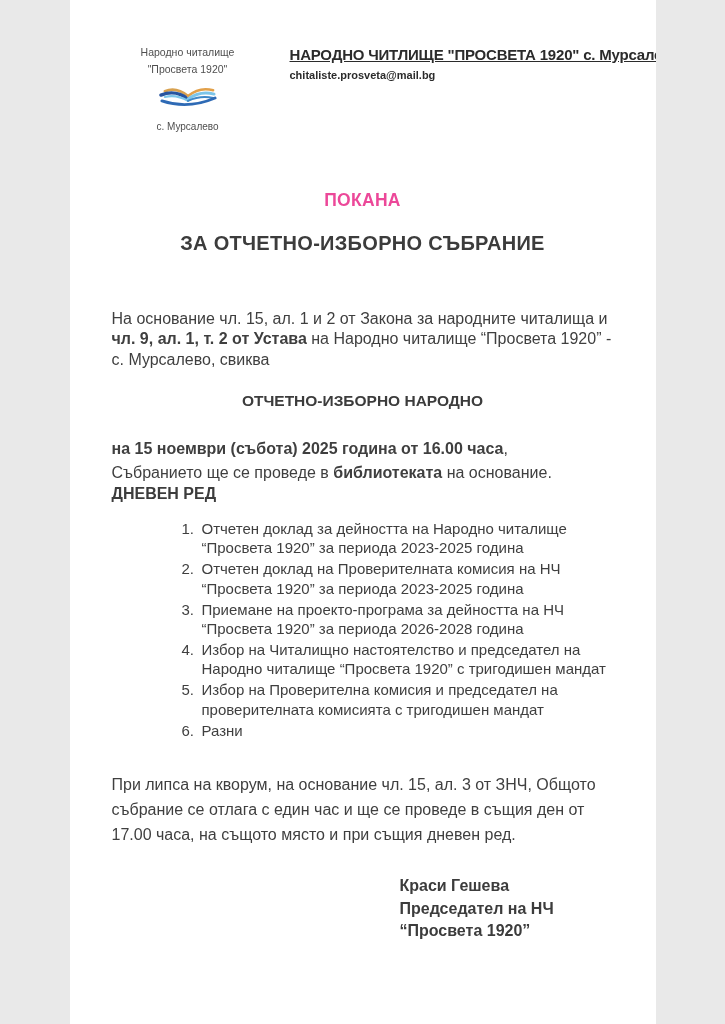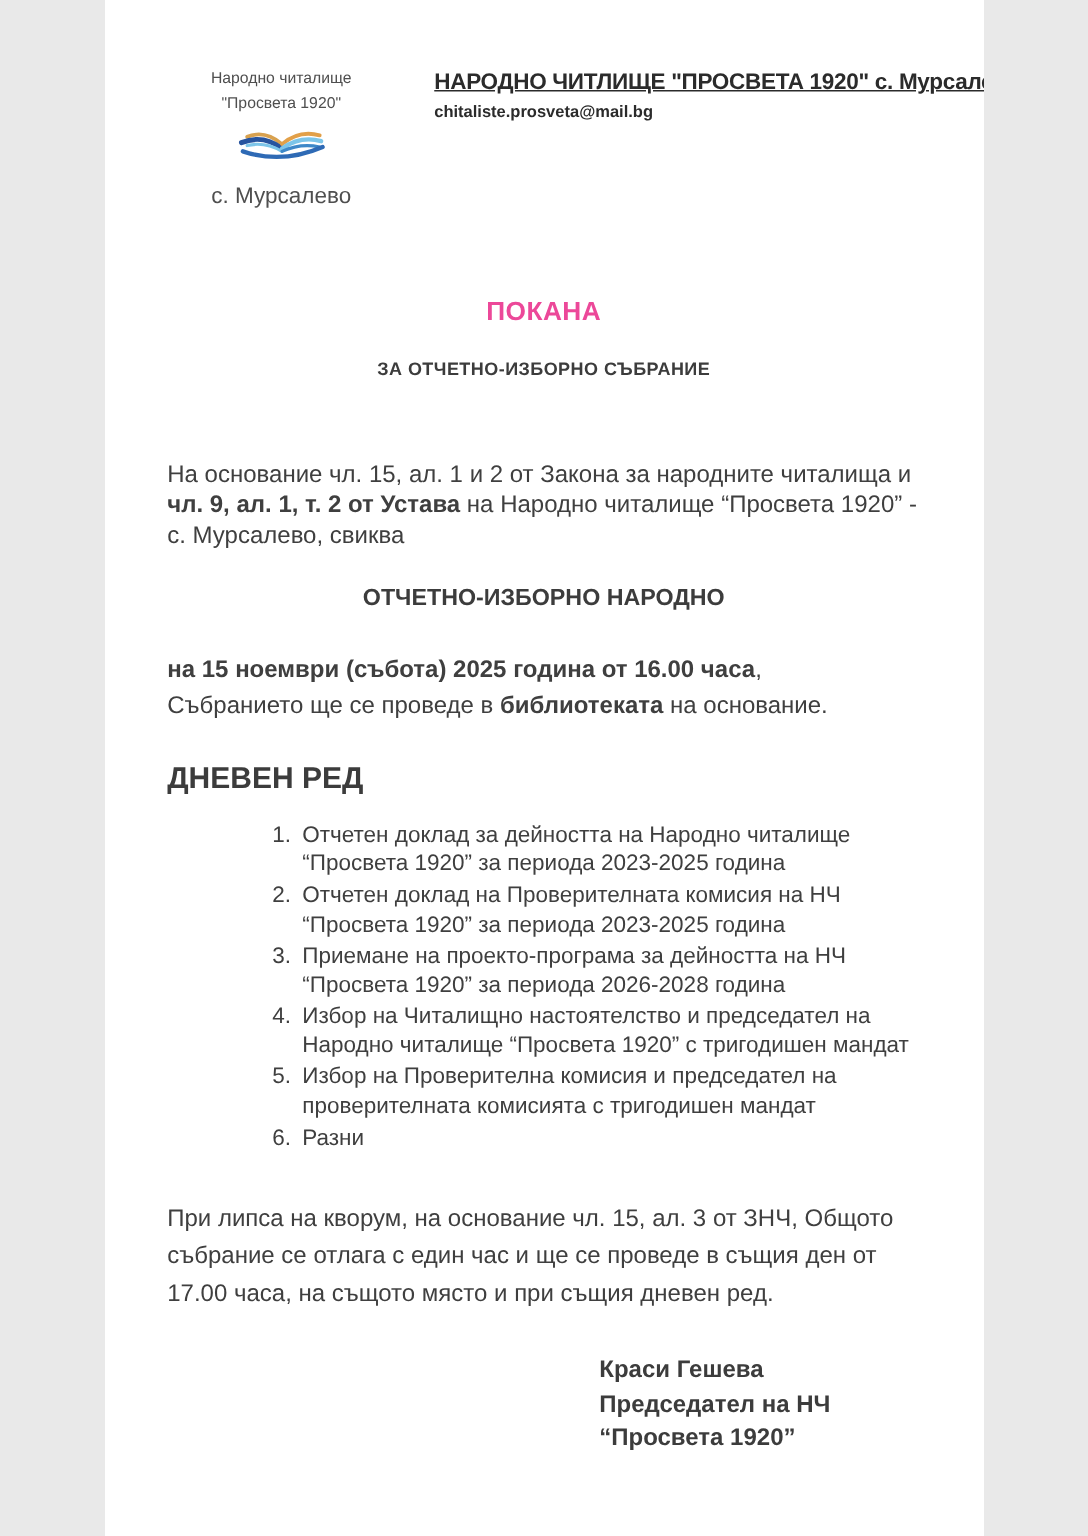--- a/index.html
+++ b/index.html
@@ -21,21 +21,21 @@
   .logo-block {
     width: 128px;
     display: flex; flex-direction: column; align-items: center;
     text-align: center;
     color: #4f4f4f;
     padding-top: 4px;
     flex-shrink: 0;
   }
   .logo-org { font-size: 10.5px; line-height: 1.6; }
   .logo-book { margin: 7px 0 6px 0; }
-  .logo-village { font-size: 15px; }
+  .logo-village { font-size: 10px; }
   .header-right { margin-left: 38px; padding-top: 6px; }
   .header-title {
     font-size: 15px;
     font-weight: bold;
     letter-spacing: -0.2px;
     color: #2b2b2b;
     text-decoration: underline;
     white-space: nowrap;
   }
   .header-email {
@@ -49,21 +49,21 @@
     text-align: center;
     font-weight: bold;
     font-size: 17.5px;
     color: #ec4899;
     margin-top: 58px;
     letter-spacing: 0.3px;
   }
   .sub-title {
     text-align: center;
     font-weight: bold;
-    font-size: 12px;
+    font-size: 20px;
     color: #3c3c3c;
     margin-top: 21px;
     letter-spacing: 0.3px;
   }
   
   .intro {
     margin-top: 54px;
     line-height: 1.3;
     font-size: 16px;
   }
@@ -75,22 +75,21 @@
     margin-top: 21px;
     color: #3c3c3c;
   }
   .event {
     margin-top: 27px;
     line-height: 1.5;
     font-size: 16px;
   }
   .agenda-heading {
     font-weight: bold;
-    font-size: 20px;
-    margin-top: 25px;
+    font-size: 16px;
     color: #3c3c3c;
   }
   .agenda-list { margin-top: 16px; padding-left: 70px; list-style: none; }
   .agenda-item {
     display: flex;
     font-size: 15px;
     line-height: 1.28;
     margin-bottom: 2px;
     color: #3f3f3f;
   }

